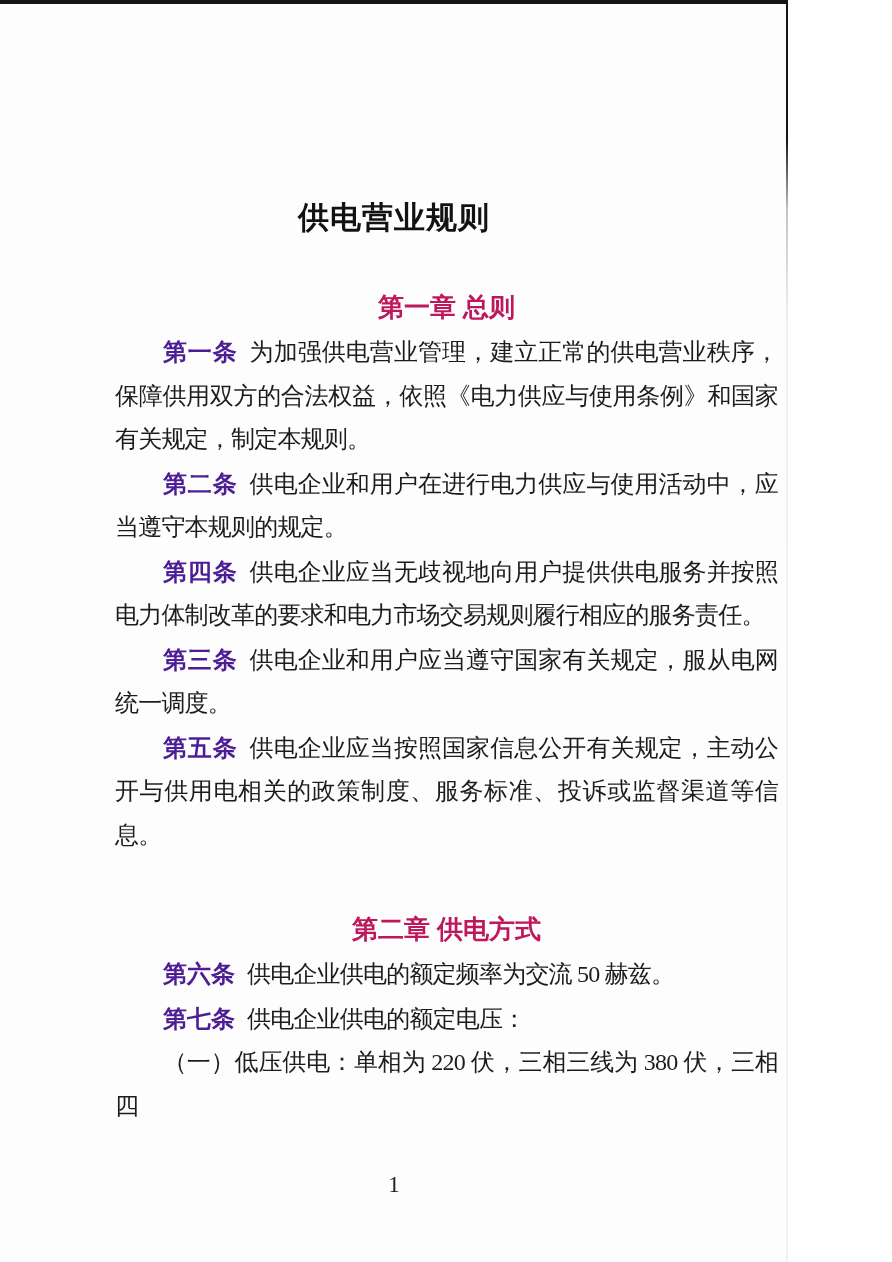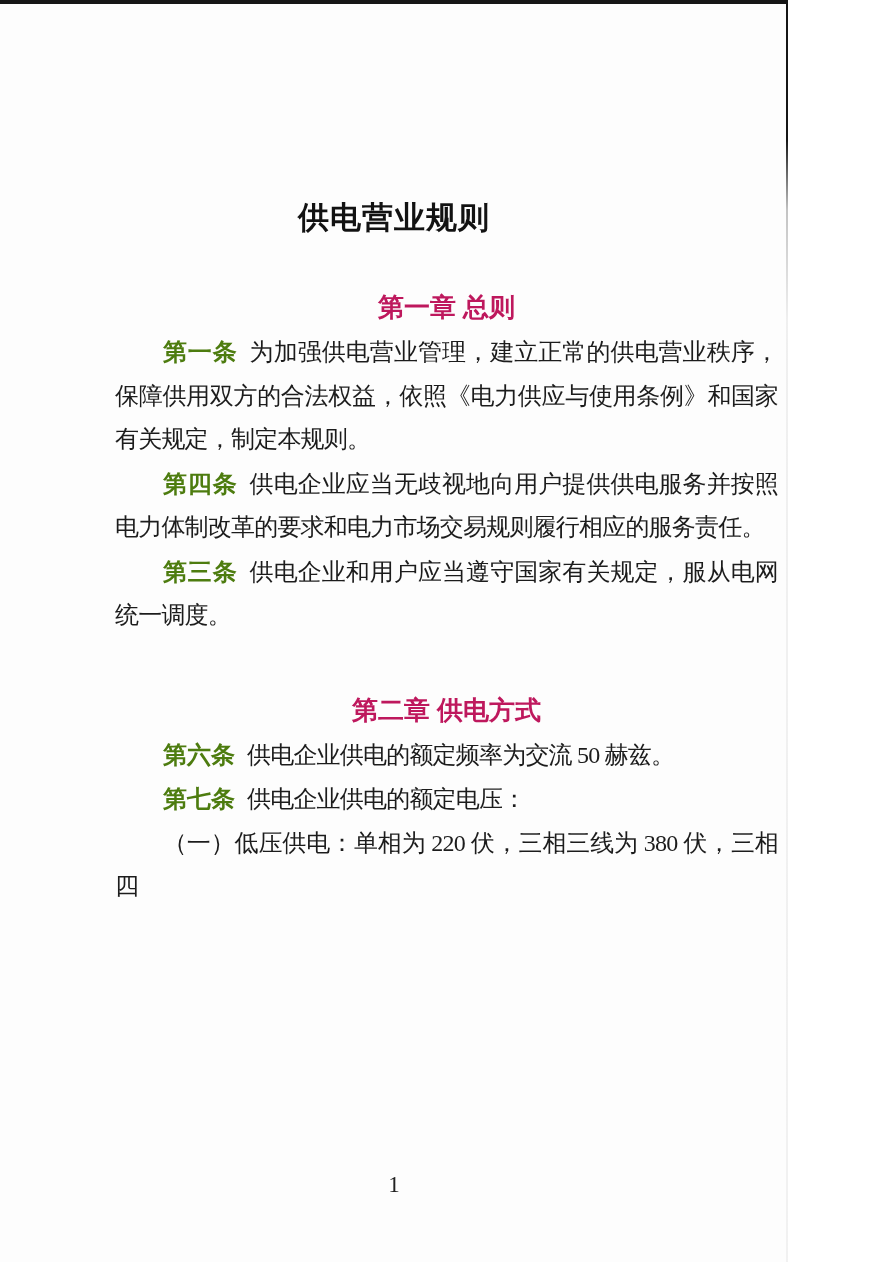--- a/index.html
+++ b/index.html
@@ -59,21 +59,21 @@
     line-height: 43.5px;
     letter-spacing: -0.8px;
     color: #1c1c1c;
     text-align: justify;
     text-indent: 2em;
     font-family: "Liberation Serif", "DejaVu Serif", serif;
   }
   .article-label {
     font-family: "Liberation Sans", "DejaVu Sans", sans-serif;
     font-weight: 700;
-    color: #4d7c0f;
+    color: #4c1d95;
     margin-right: 12px;
     letter-spacing: 0;
   }
   .page-number {
     position: absolute;
     left: 0; right: 0;
     top: 1168px;
     height: 34px;
     line-height: 34px;
     text-align: center;
@@ -88,22 +88,24 @@
 <div class="page">
   <div class="top-edge"></div>
   <div class="right-edge"></div>
 
   <h1 class="doc-title">供电营业规则</h1>
 
   <div class="content">
     <div>
         <div class="chapter-heading ch-0">第一章 总则</div>
         <p class="para"><span class="article-label">第一条</span><span>为加强供电营业管理，建立正常的供电营业秩序，保障供用双方的合法权益，依照《电力供应与使用条例》和国家有关规定，制定本规则。</span></p>
+        <p class="para"><span class="article-label">第二条</span><span>供电企业和用户在进行电力供应与使用活动中，应当遵守本规则的规定。</span></p>
         <p class="para"><span class="article-label">第四条</span><span>供电企业应当无歧视地向用户提供供电服务并按照电力体制改革的要求和电力市场交易规则履行相应的服务责任。</span></p>
         <p class="para"><span class="article-label">第三条</span><span>供电企业和用户应当遵守国家有关规定，服从电网统一调度。</span></p>
+        <p class="para"><span class="article-label">第五条</span><span>供电企业应当按照国家信息公开有关规定，主动公开与供用电相关的政策制度、服务标准、投诉或监督渠道等信息。</span></p>
         <div class="chapter-heading ch-1">第二章 供电方式</div>
         <p class="para"><span class="article-label">第六条</span><span>供电企业供电的额定频率为交流 50 赫兹。</span></p>
         <p class="para"><span class="article-label">第七条</span><span>供电企业供电的额定电压：</span></p>
         <p class="para"><span>（一）低压供电：单相为 220 伏，三相三线为 380 伏，三相四</span></p>
       </div>
   </div>
 
   <div class="page-number">1</div>
 </div>
 

